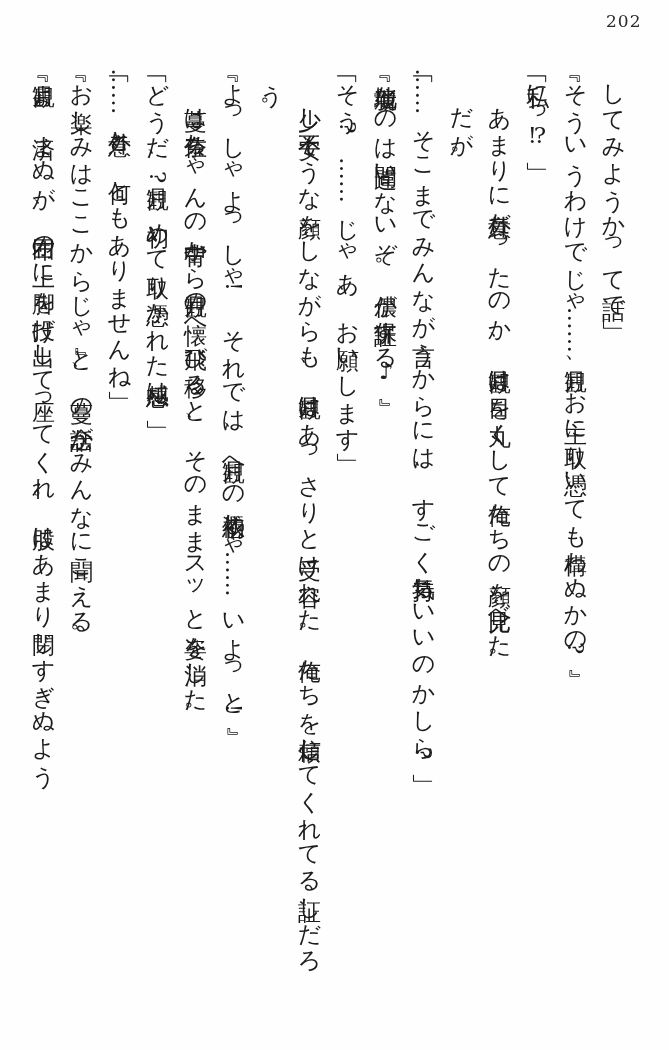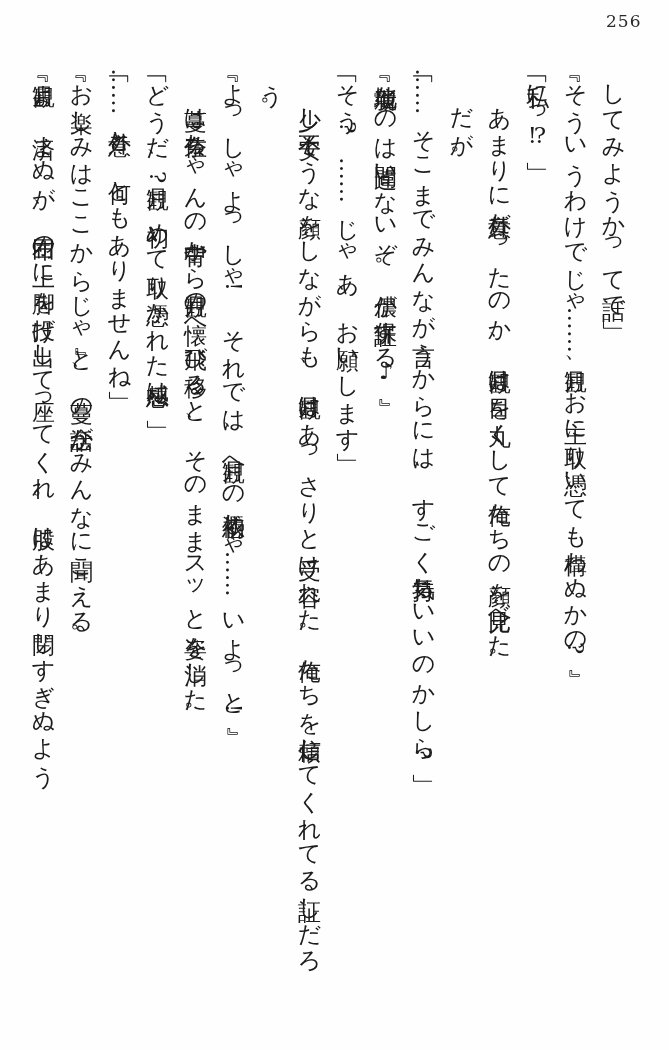--- a/index.html
+++ b/index.html
@@ -46,21 +46,21 @@
   .text-block p {
     margin: 0;
     padding: 0;
   }
 </style>
 </head>
 <body>
 
 <div class="page">
 
-  <div class="page-number">256</div>
+  <div class="page-number">202</div>
 
   <div class="text-block">
     <p>してみようかって話で」</p>
     <p>『そういうわけでじゃ……観月、お主に取り憑いても構わぬかの?』</p>
     <p>「私にっ⁉」</p>
     <p>　あまりに意外だったのか、観月は目を丸くして俺たちの顔を見比べた。</p>
     <p>　だが。</p>
     <p>「……そこまでみんなが言うからには、すごく気持ちいいのかしら?」</p>
     <p>『新境地なのは間違いないぞ。儂が保証する♪』</p>
     <p>「そう?　……じゃあ、お願いします」</p>

